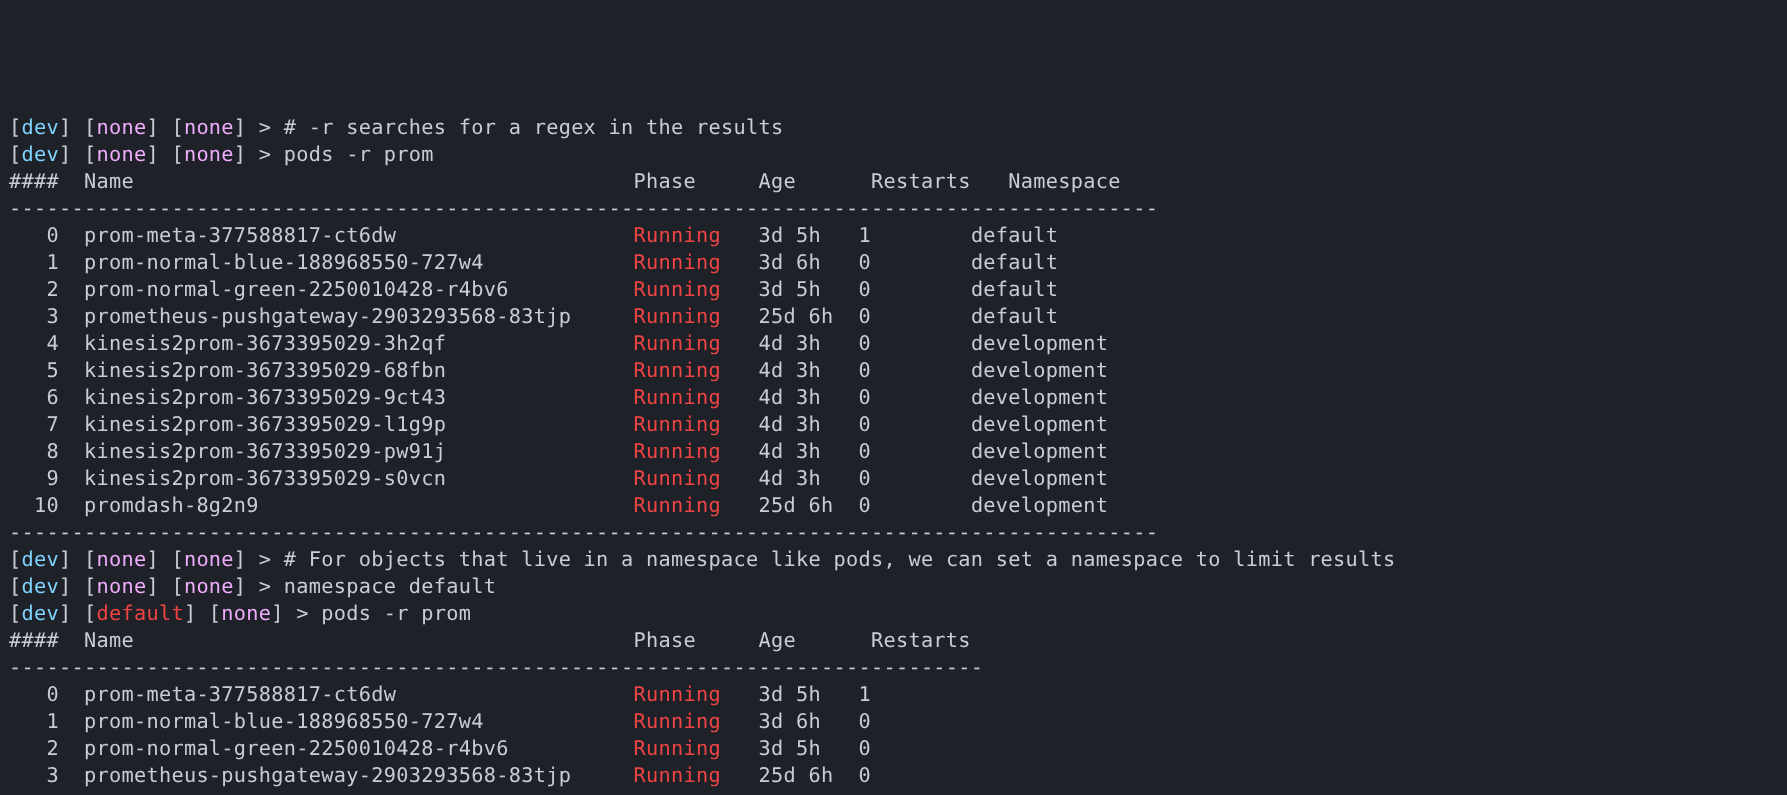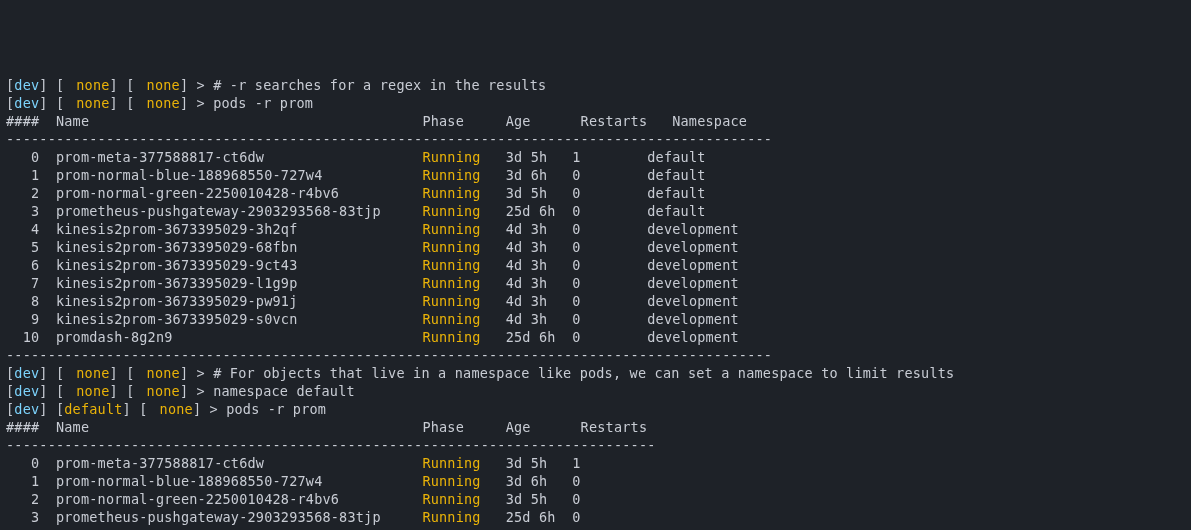--- a/index.html
+++ b/index.html
@@ -7,22 +7,22 @@
     background: #1e2228;
     color: #c8ccd4;
     font-family: "Menlo", "Consolas", "DejaVu Sans Mono", monospace;
     font-size: 13.5px;
     line-height: 18px;
     padding: 4px 6px;
     white-space: pre;
     letter-spacing: 0.2px;
   }
   .red { color: #7dd3fc; }
-  .green { color: #eab308; margin-left: 12px; }
-  .cyan { color: #eab308; }
+  .green { color: #f0abfc; }
+  .cyan { color: #ef4444; }
   .bracket { color: #c8ccd4; }
   .prompt-gt { color: #c8ccd4; }
   .line { white-space: pre; }
 </style>
 </head>
 <body>
 
 
 
 <div id="terminal"><div class="line"><span class="bracket">[</span><span class="red">dev</span><span class="bracket">] [</span><span class="green">none</span><span class="bracket">] [</span><span class="green">none</span><span class="bracket">] </span><span class="prompt-gt">&gt; </span><span># -r searches for a regex in the results</span></div><div class="line"><span class="bracket">[</span><span class="red">dev</span><span class="bracket">] [</span><span class="green">none</span><span class="bracket">] [</span><span class="green">none</span><span class="bracket">] </span><span class="prompt-gt">&gt; </span><span>pods -r prom</span></div><div class="line">####  Name                                        Phase     Age      Restarts   Namespace   </div><div class="line">--------------------------------------------------------------------------------------------</div><div class="line"><span>   0  </span><span>prom-meta-377588817-ct6dw                   </span><span class="cyan">Running  </span><span> 3d 5h   </span><span>1        </span><span>default</span></div><div class="line"><span>   1  </span><span>prom-normal-blue-188968550-727w4            </span><span class="cyan">Running  </span><span> 3d 6h   </span><span>0        </span><span>default</span></div><div class="line"><span>   2  </span><span>prom-normal-green-2250010428-r4bv6          </span><span class="cyan">Running  </span><span> 3d 5h   </span><span>0        </span><span>default</span></div><div class="line"><span>   3  </span><span>prometheus-pushgateway-2903293568-83tjp     </span><span class="cyan">Running  </span><span> 25d 6h  </span><span>0        </span><span>default</span></div><div class="line"><span>   4  </span><span>kinesis2prom-3673395029-3h2qf               </span><span class="cyan">Running  </span><span> 4d 3h   </span><span>0        </span><span>development</span></div><div class="line"><span>   5  </span><span>kinesis2prom-3673395029-68fbn               </span><span class="cyan">Running  </span><span> 4d 3h   </span><span>0        </span><span>development</span></div><div class="line"><span>   6  </span><span>kinesis2prom-3673395029-9ct43               </span><span class="cyan">Running  </span><span> 4d 3h   </span><span>0        </span><span>development</span></div><div class="line"><span>   7  </span><span>kinesis2prom-3673395029-l1g9p               </span><span class="cyan">Running  </span><span> 4d 3h   </span><span>0        </span><span>development</span></div><div class="line"><span>   8  </span><span>kinesis2prom-3673395029-pw91j               </span><span class="cyan">Running  </span><span> 4d 3h   </span><span>0        </span><span>development</span></div><div class="line"><span>   9  </span><span>kinesis2prom-3673395029-s0vcn               </span><span class="cyan">Running  </span><span> 4d 3h   </span><span>0        </span><span>development</span></div><div class="line"><span>  10  </span><span>promdash-8g2n9                              </span><span class="cyan">Running  </span><span> 25d 6h  </span><span>0        </span><span>development</span></div><div class="line">--------------------------------------------------------------------------------------------</div><div class="line"><span class="bracket">[</span><span class="red">dev</span><span class="bracket">] [</span><span class="green">none</span><span class="bracket">] [</span><span class="green">none</span><span class="bracket">] </span><span class="prompt-gt">&gt; </span><span># For objects that live in a namespace like pods, we can set a namespace to limit results</span></div><div class="line"><span class="bracket">[</span><span class="red">dev</span><span class="bracket">] [</span><span class="green">none</span><span class="bracket">] [</span><span class="green">none</span><span class="bracket">] </span><span class="prompt-gt">&gt; </span><span>namespace default</span></div><div class="line"><span class="bracket">[</span><span class="red">dev</span><span class="bracket">] [</span><span class="cyan">default</span><span class="bracket">] [</span><span class="green">none</span><span class="bracket">] </span><span class="prompt-gt">&gt; </span><span>pods -r prom</span></div><div class="line">####  Name                                        Phase     Age      Restarts </div><div class="line">------------------------------------------------------------------------------</div><div class="line"><span>   0  </span><span>prom-meta-377588817-ct6dw                   </span><span class="cyan">Running  </span><span> 3d 5h   </span><span>1        </span></div><div class="line"><span>   1  </span><span>prom-normal-blue-188968550-727w4            </span><span class="cyan">Running  </span><span> 3d 6h   </span><span>0        </span></div><div class="line"><span>   2  </span><span>prom-normal-green-2250010428-r4bv6          </span><span class="cyan">Running  </span><span> 3d 5h   </span><span>0        </span></div><div class="line"><span>   3  </span><span>prometheus-pushgateway-2903293568-83tjp     </span><span class="cyan">Running  </span><span> 25d 6h  </span><span>0        </span></div><div class="line">------------------------------------------------------------------------------</div></div>

